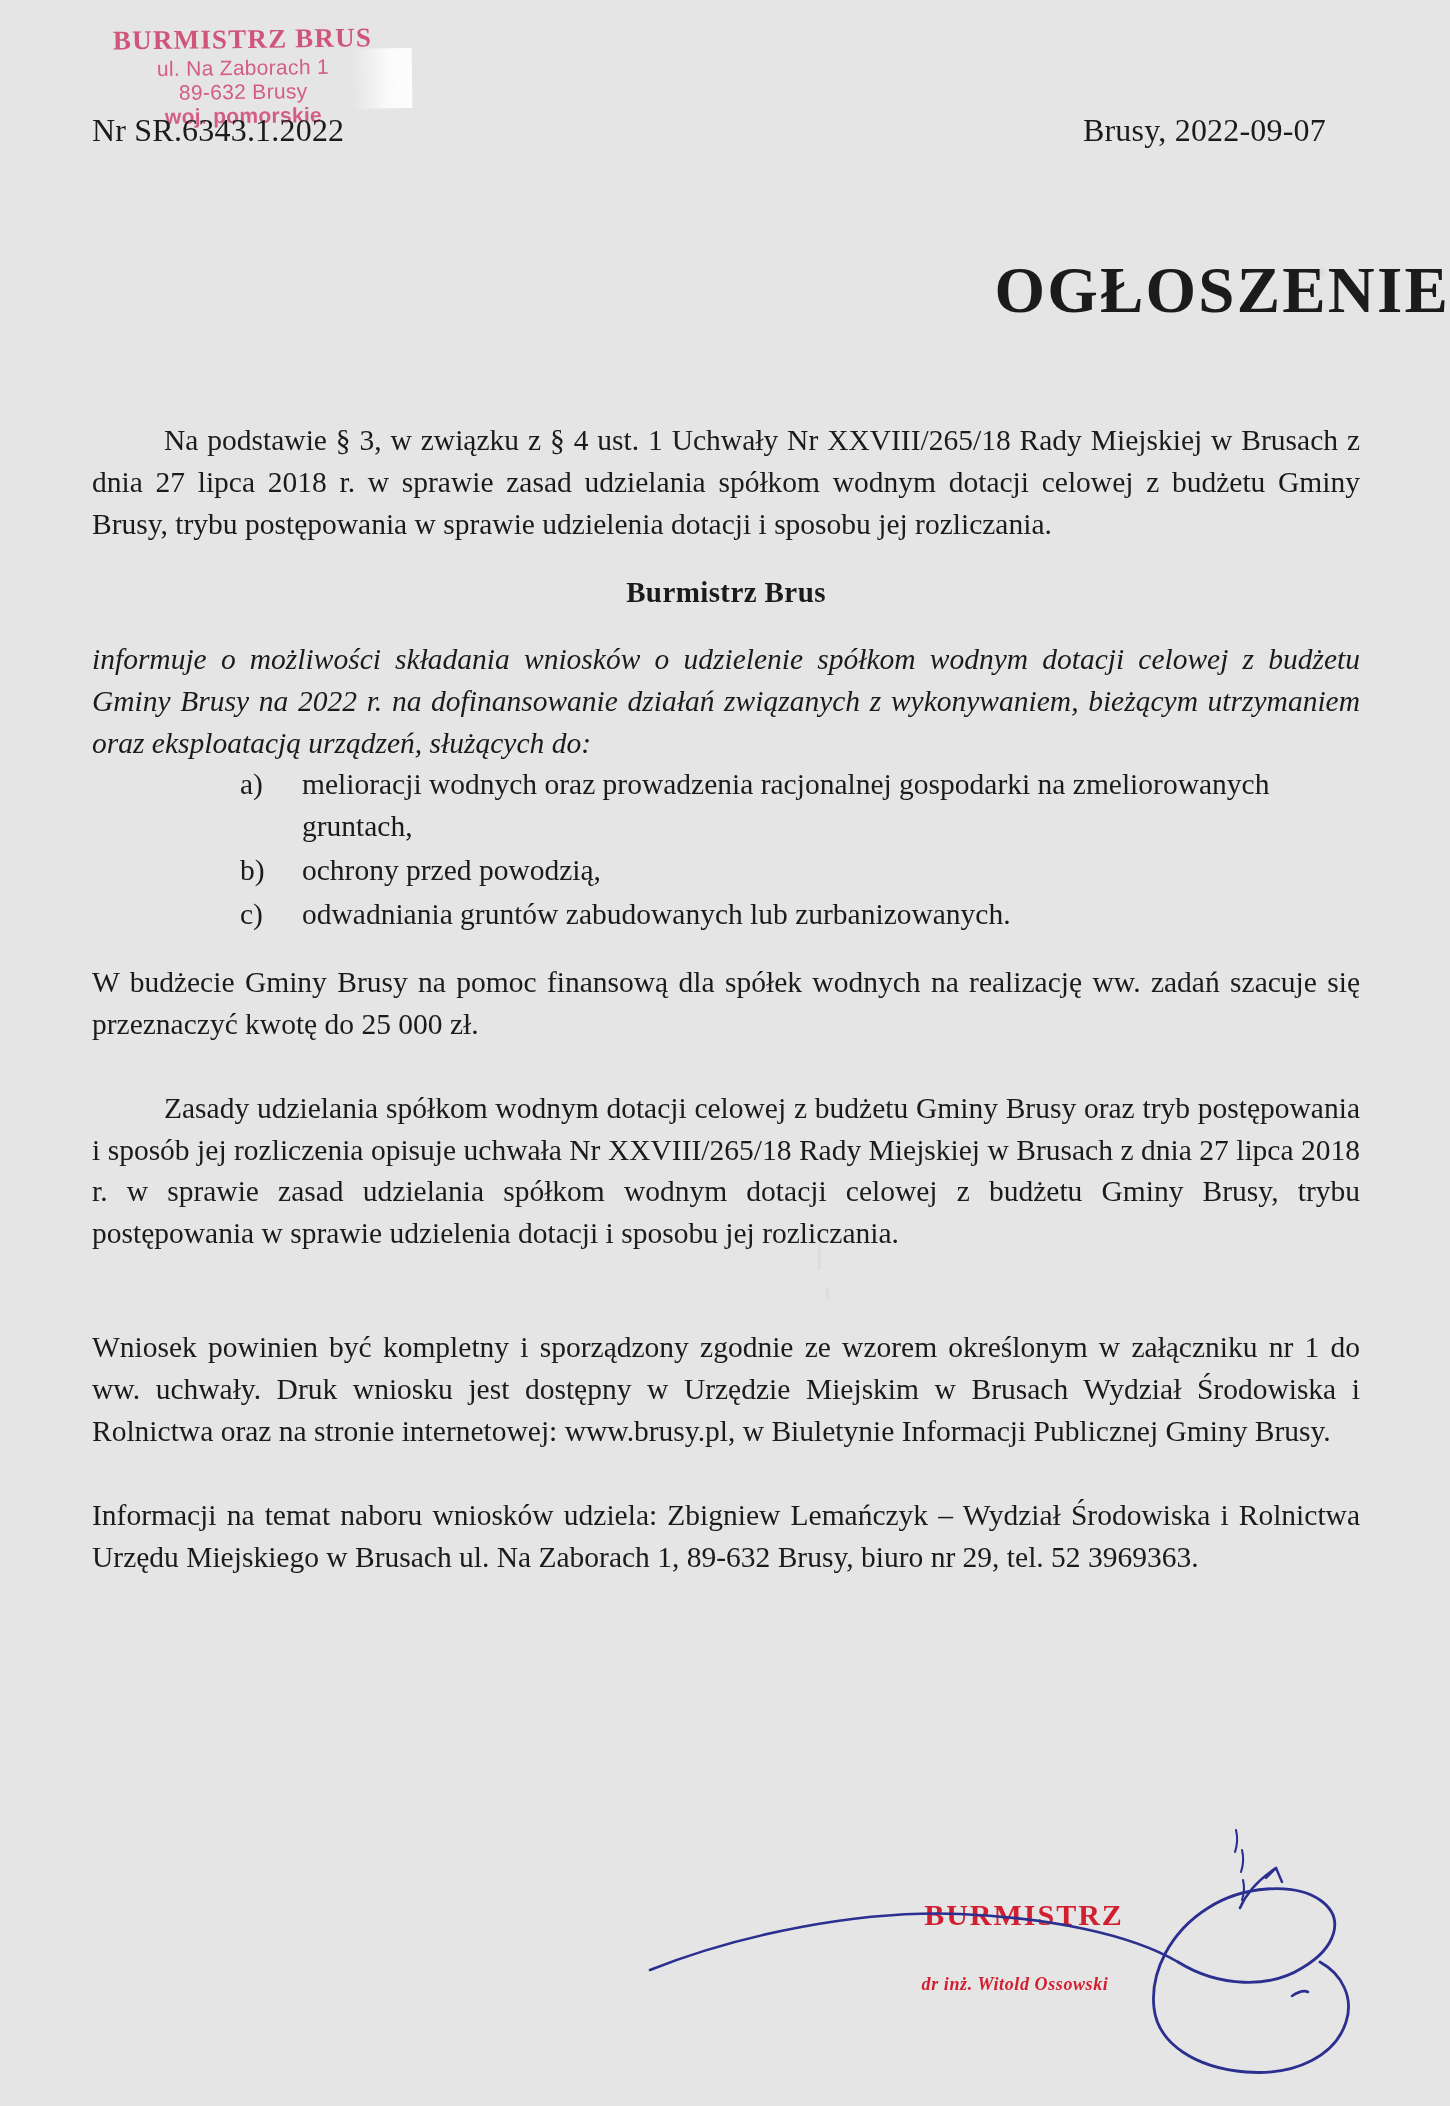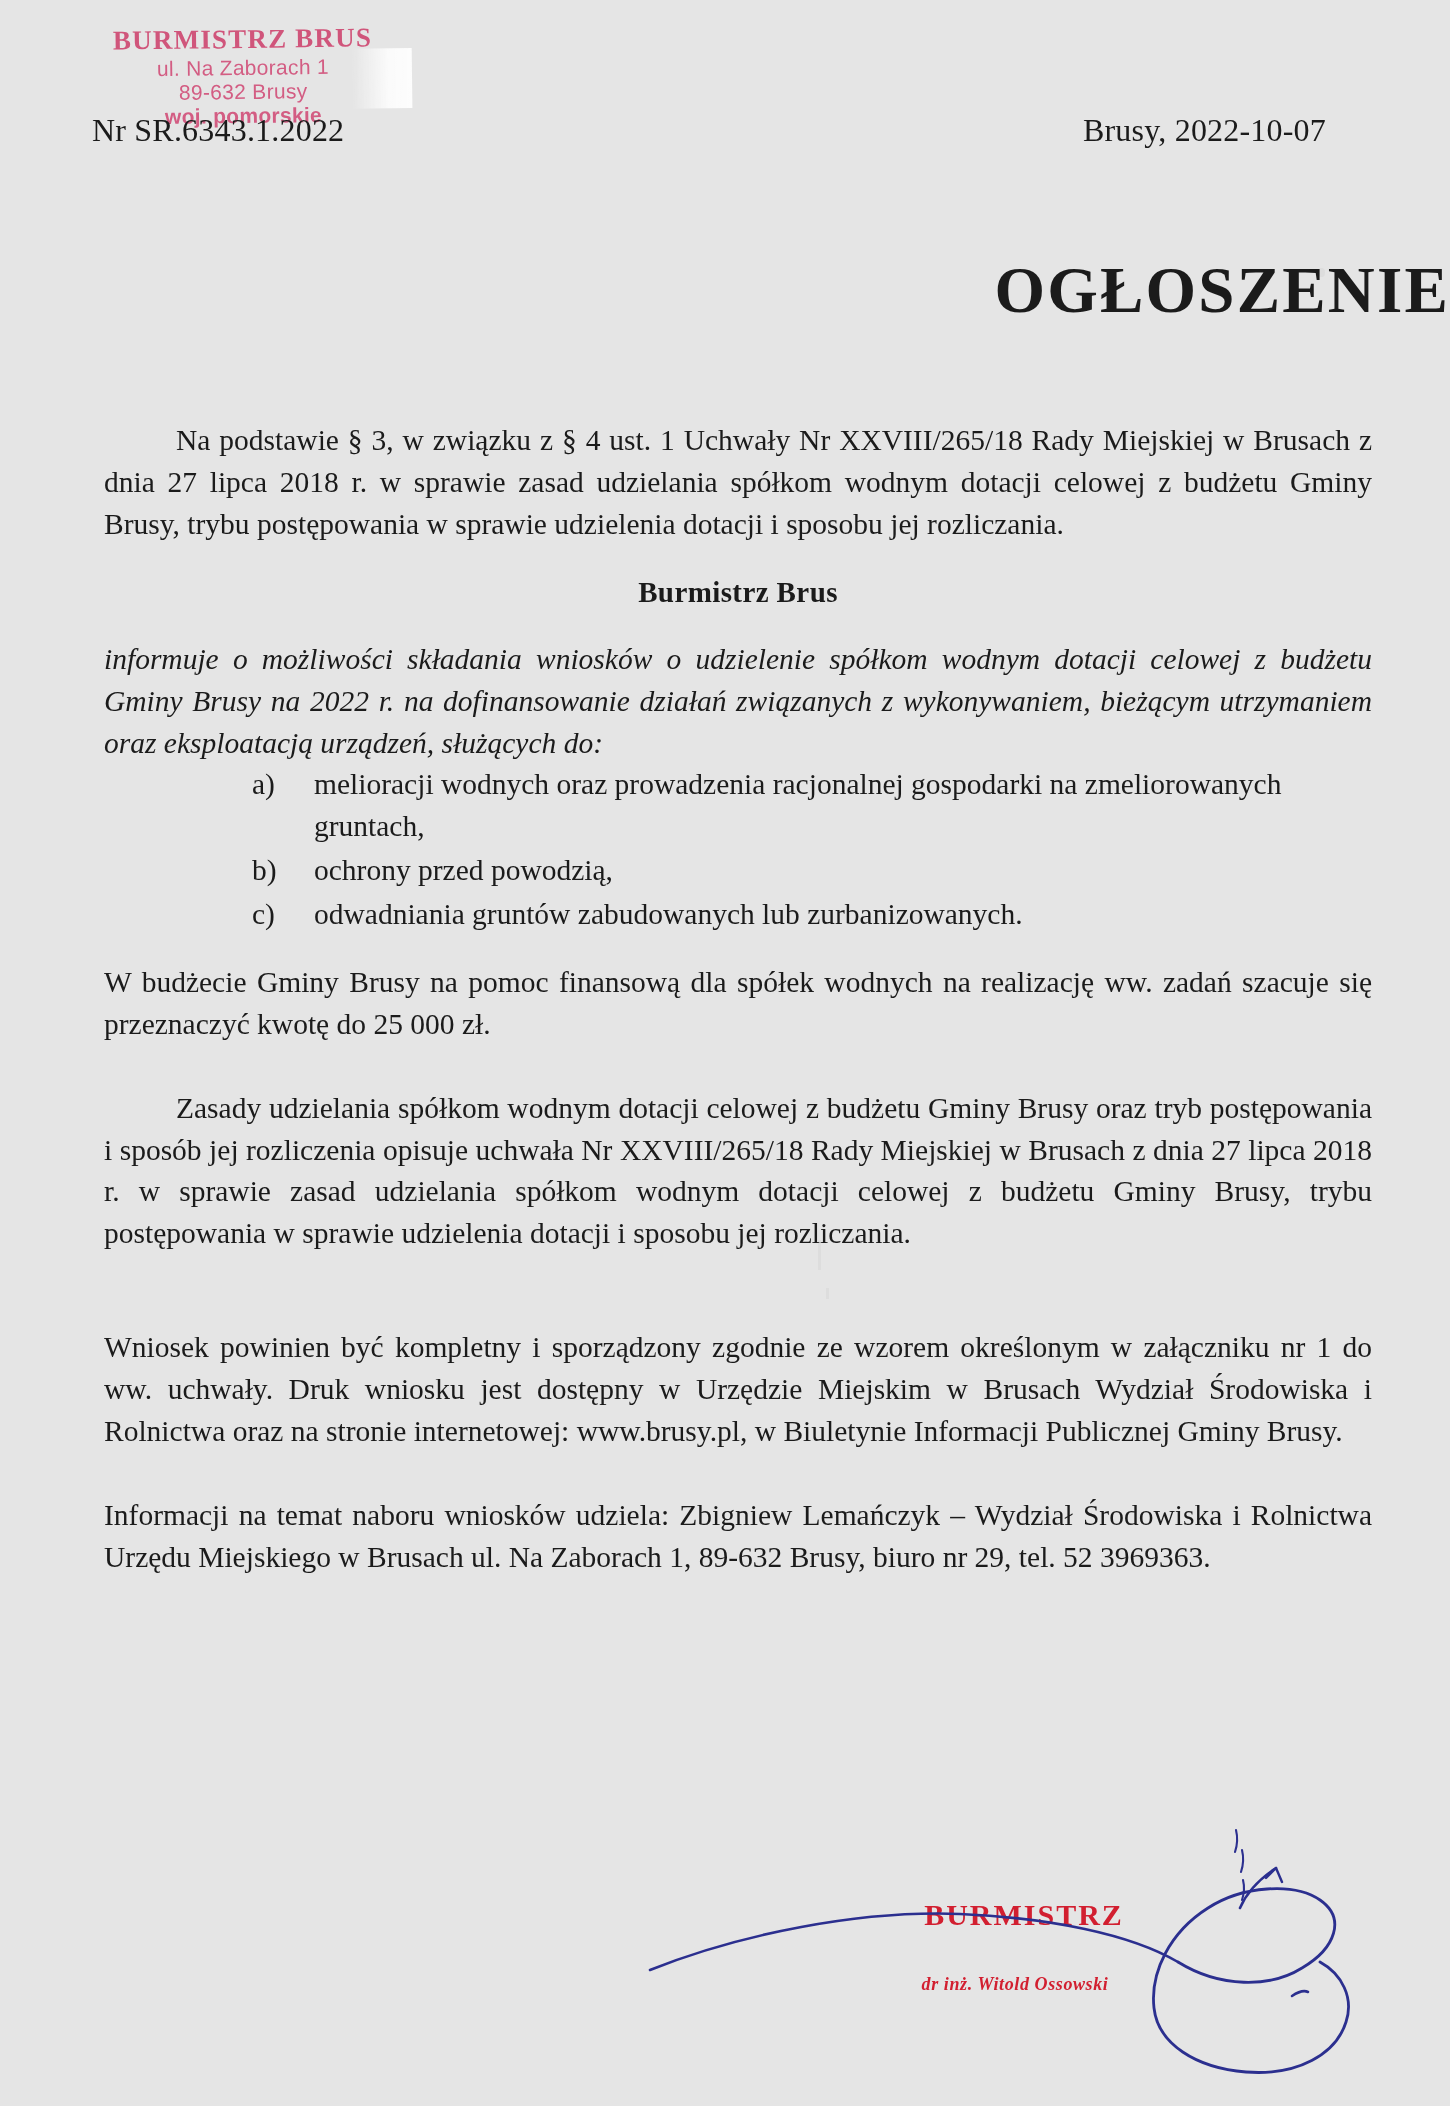--- a/index.html
+++ b/index.html
@@ -87,21 +87,21 @@
     top: 253px;
     text-align: right;
     font-size: 65px;
     font-weight: 700;
     letter-spacing: 2.2px;
   }
 
   
   .body-wrap {
     position: absolute;
-    left: 104px;
+    left: 92px;
     top: 420px;
     width: 1268px;
     font-size: 29.5px;
     line-height: 1.42;
   }
   p.para {
     margin: 0 0 26px 0;
     text-align: justify;
     text-justify: inter-word;
   }
@@ -196,21 +196,21 @@
   <div class="office-stamp">
     <div class="st-line1">BURMISTRZ BRUS</div>
     <div class="st-line2">ul. Na Zaborach 1</div>
     <div class="st-line3">89-632 Brusy</div>
     <div class="st-line4">woj. pomorskie</div>
     <div class="stamp-fade-right"></div>
   </div>
 
   <div class="ref-row">
     <div class="ref-left">Nr SR.6343.1.2022</div>
-    <div class="ref-right">Brusy, 2022-10-07</div>
+    <div class="ref-right">Brusy, 2022-09-07</div>
   </div>
 
   <div class="artifact" style="left:1318px; top:268px; width:7px; height:9px; border-radius:50%;"></div>
   <div class="artifact" style="left:818px; top:1240px; width:3px; height:30px;"></div>
   <div class="artifact" style="left:826px; top:1288px; width:3px; height:11px;"></div>
 
   <div class="doc-title">OGŁOSZENIE</div>
 
   <div class="body-wrap">
 

